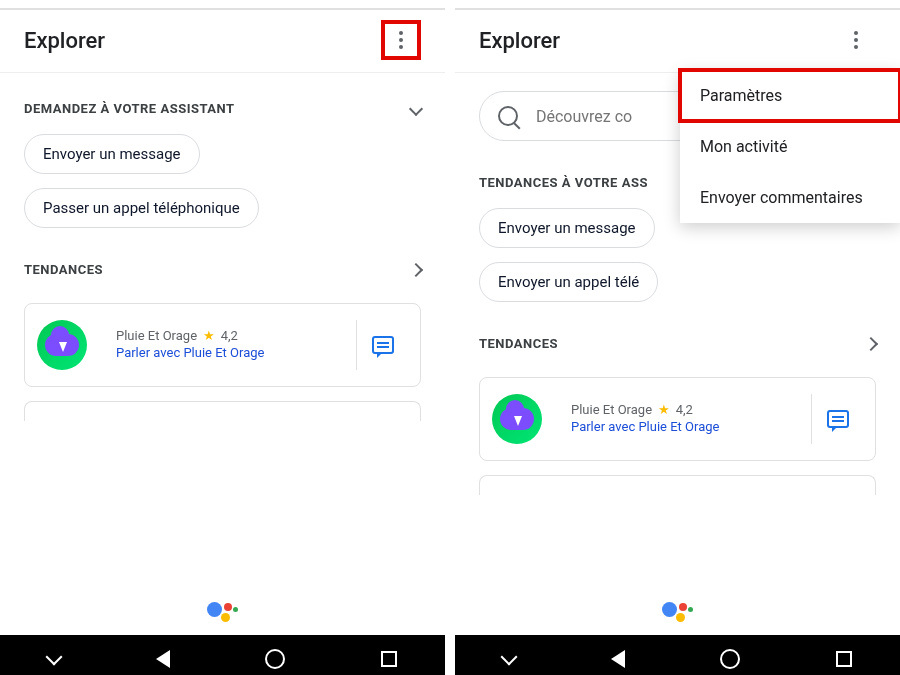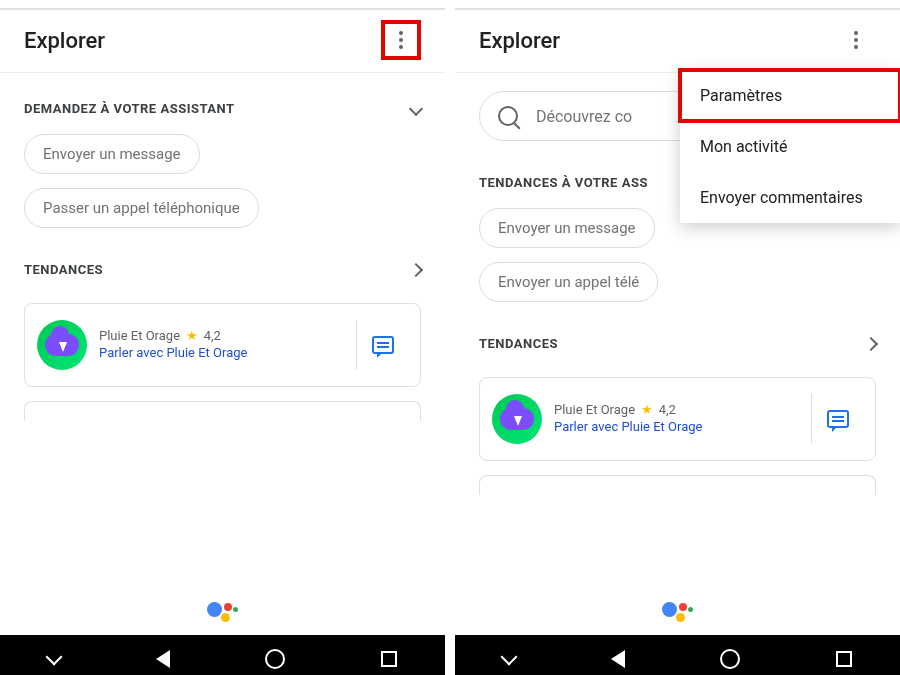--- a/index.html
+++ b/index.html
@@ -28,24 +28,24 @@
 
   
   .sect { padding: 28px 24px 12px 24px; display: flex; align-items: center; justify-content: space-between; gap: 26px; }
   .sect .label { font-size: 13px; font-weight: 700; letter-spacing: 0.5px; color: #3c4043; }
   .chev { width: 10px; height: 10px; border-right: 2px solid #5f6368; border-bottom: 2px solid #5f6368; }
   .chev.down { transform: rotate(45deg); }
   .chev.right { transform: rotate(-45deg); }
 
   
   .chips { padding: 6px 24px; display: flex; flex-direction: column; gap: 14px; align-items: flex-start; }
-  .chip { border: 1px solid #dadce0; border-radius: 20px; padding: 10px 18px; font-size: 15px; color: #737373; cursor: pointer; white-space: nowrap; overflow: hidden; max-width: 100%; }
-
-  
-  .trend-card { margin: 14px 24px 0 24px; border: 1px solid #e0e0e0; border-radius: 8px; display: flex; align-items: center; padding: 16px 12px 16px 12px; gap: 12px; }
+  .chip { border: 1px solid #dadce0; border-radius: 20px; padding: 10px 18px; font-size: 15px; color: #0f172a; cursor: pointer; white-space: nowrap; overflow: hidden; max-width: 100%; }
+
+  
+  .trend-card { margin: 14px 24px 0 24px; border: 1px solid #e0e0e0; border-radius: 8px; display: flex; align-items: center; padding: 16px 12px 16px 12px; gap: 29px; }
   .trend-icon { width: 50px; height: 50px; border-radius: 50%; background: linear-gradient(135deg, #00c853, #00e676); display: flex; align-items: center; justify-content: center; flex-shrink: 0; position: relative; }
   .cloud { width: 34px; height: 22px; background: #7c4dff; border-radius: 12px; position: relative; }
   .cloud::before { content: ""; position: absolute; width: 18px; height: 18px; background: #7c4dff; border-radius: 50%; top: -8px; left: 6px; }
   .cloud::after { content: ""; position: absolute; left: 14px; top: 8px; width: 0; height: 0; border-left: 4px solid transparent; border-right: 4px solid transparent; border-top: 10px solid #fff; }
   .trend-body { flex: 1; min-width: 0; }
   .trend-meta { display: flex; align-items: center; gap: 6px; font-size: 13px; color: #5f6368; margin-bottom: 2px; }
   .star { color: #fbbc04; font-size: 13px; }
   .trend-title { font-size: 13px; color: #1d4ed8; line-height: 1.3; }
   .chat-icon { width: 52px; border-left: 1px solid #e0e0e0; align-self: stretch; display: flex; align-items: center; justify-content: center; flex-shrink: 0; }
   .bubble { width: 22px; height: 18px; border: 2px solid #1a73e8; border-radius: 3px; position: relative; }

